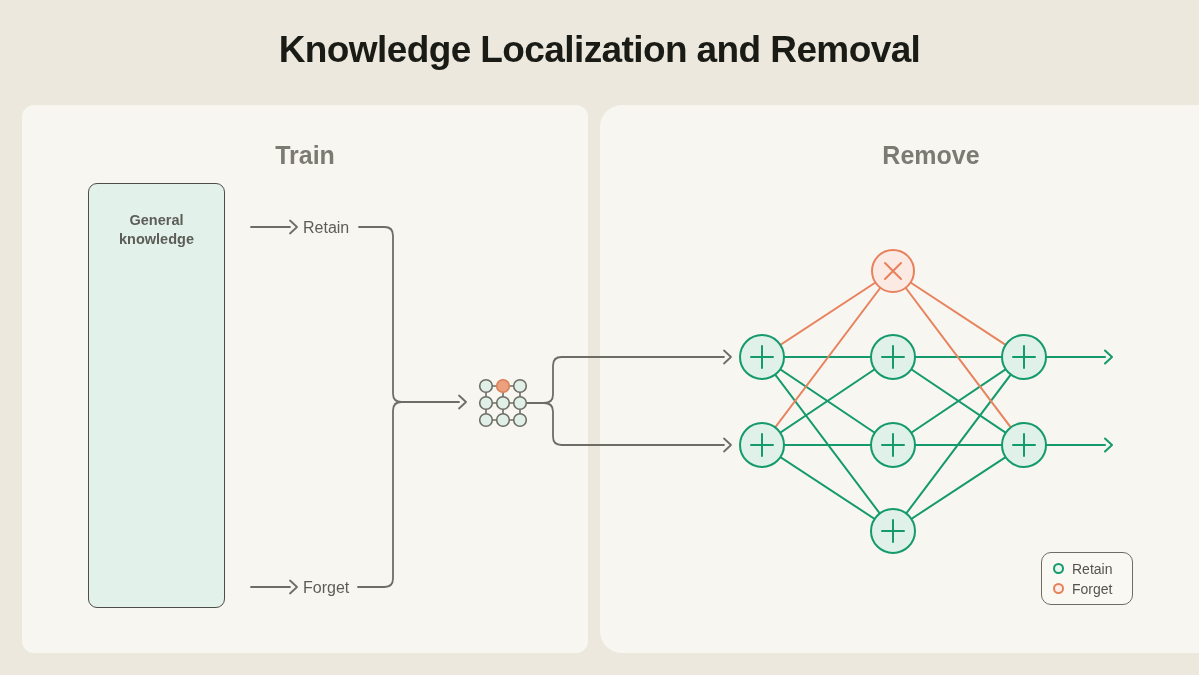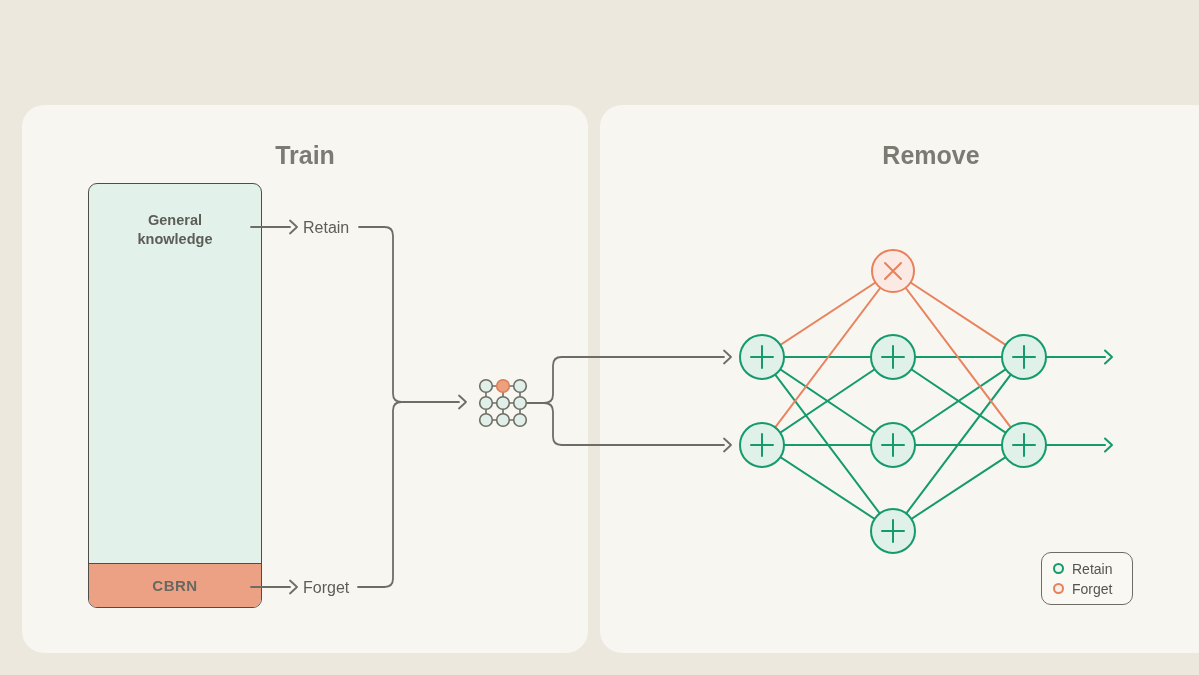--- a/index.html
+++ b/index.html
@@ -10,28 +10,28 @@
   }
   .main-title {
     position:absolute; top:29px; left:0; width:100%;
     text-align:center; font-size:37px; font-weight:bold;
     color:#1B1B16; letter-spacing:-0.6px;
   }
   .panel {
     position:absolute; top:105px; height:548px;
     background:#F8F6F0; border-radius:22px;
   }
-  .panel-train  { left:22px;  width:566px; }
+  .panel-train  { left:22px;  width:566px;border-radius:12px; }
   .panel-remove { left:600px; width:662px; }
   .panel-title {
     position:absolute; top:36px; left:0; width:100%;
     text-align:center; font-size:25px; font-weight:bold; color:#7B7B73;
   }
   .kbox {
-    position:absolute; left:66px; top:78px; width:174px; height:425px;
+    position:absolute; left:66px; top:78px; width:137px; height:425px;
     background:#E3F1EB; border:1.5px solid #4E4E48; border-radius:9px;
     box-sizing:border-box;
   }
   .kbox-general {
     position:absolute; top:27px; left:50%; transform:translateX(-50%);
     width:110px; text-align:center;
     font-size:14.5px; font-weight:bold; color:#5D5D57; line-height:19px;
   }
   .kbox-cbrn {
     position:absolute; bottom:0; left:0; right:0; height:43px;
@@ -63,26 +63,26 @@
   .overlay {
     position:absolute; left:0; top:0; width:1199px; height:675px;
     pointer-events:none;
   }
 </style>
 </head>
 <body>
 
 <div class="canvas">
 
+  <div class="main-title">Knowledge Localization and Removal</div>
 
   <div class="panel panel-train">
     <div class="panel-title">Train</div>
     <div class="kbox">
       <div class="kbox-general">General knowledge</div>
-      <div class="kbox-cbrn">CBRN</div>
     </div>
     <div class="flow-label label-retain">Retain</div>
     <div class="flow-label label-forget">Forget</div>
   </div>
 
   <div class="panel panel-remove">
     <div class="panel-title">Remove</div>
     <div class="legend">
       <div class="legend-row">
         <span class="legend-dot legend-dot-retain"></span>

